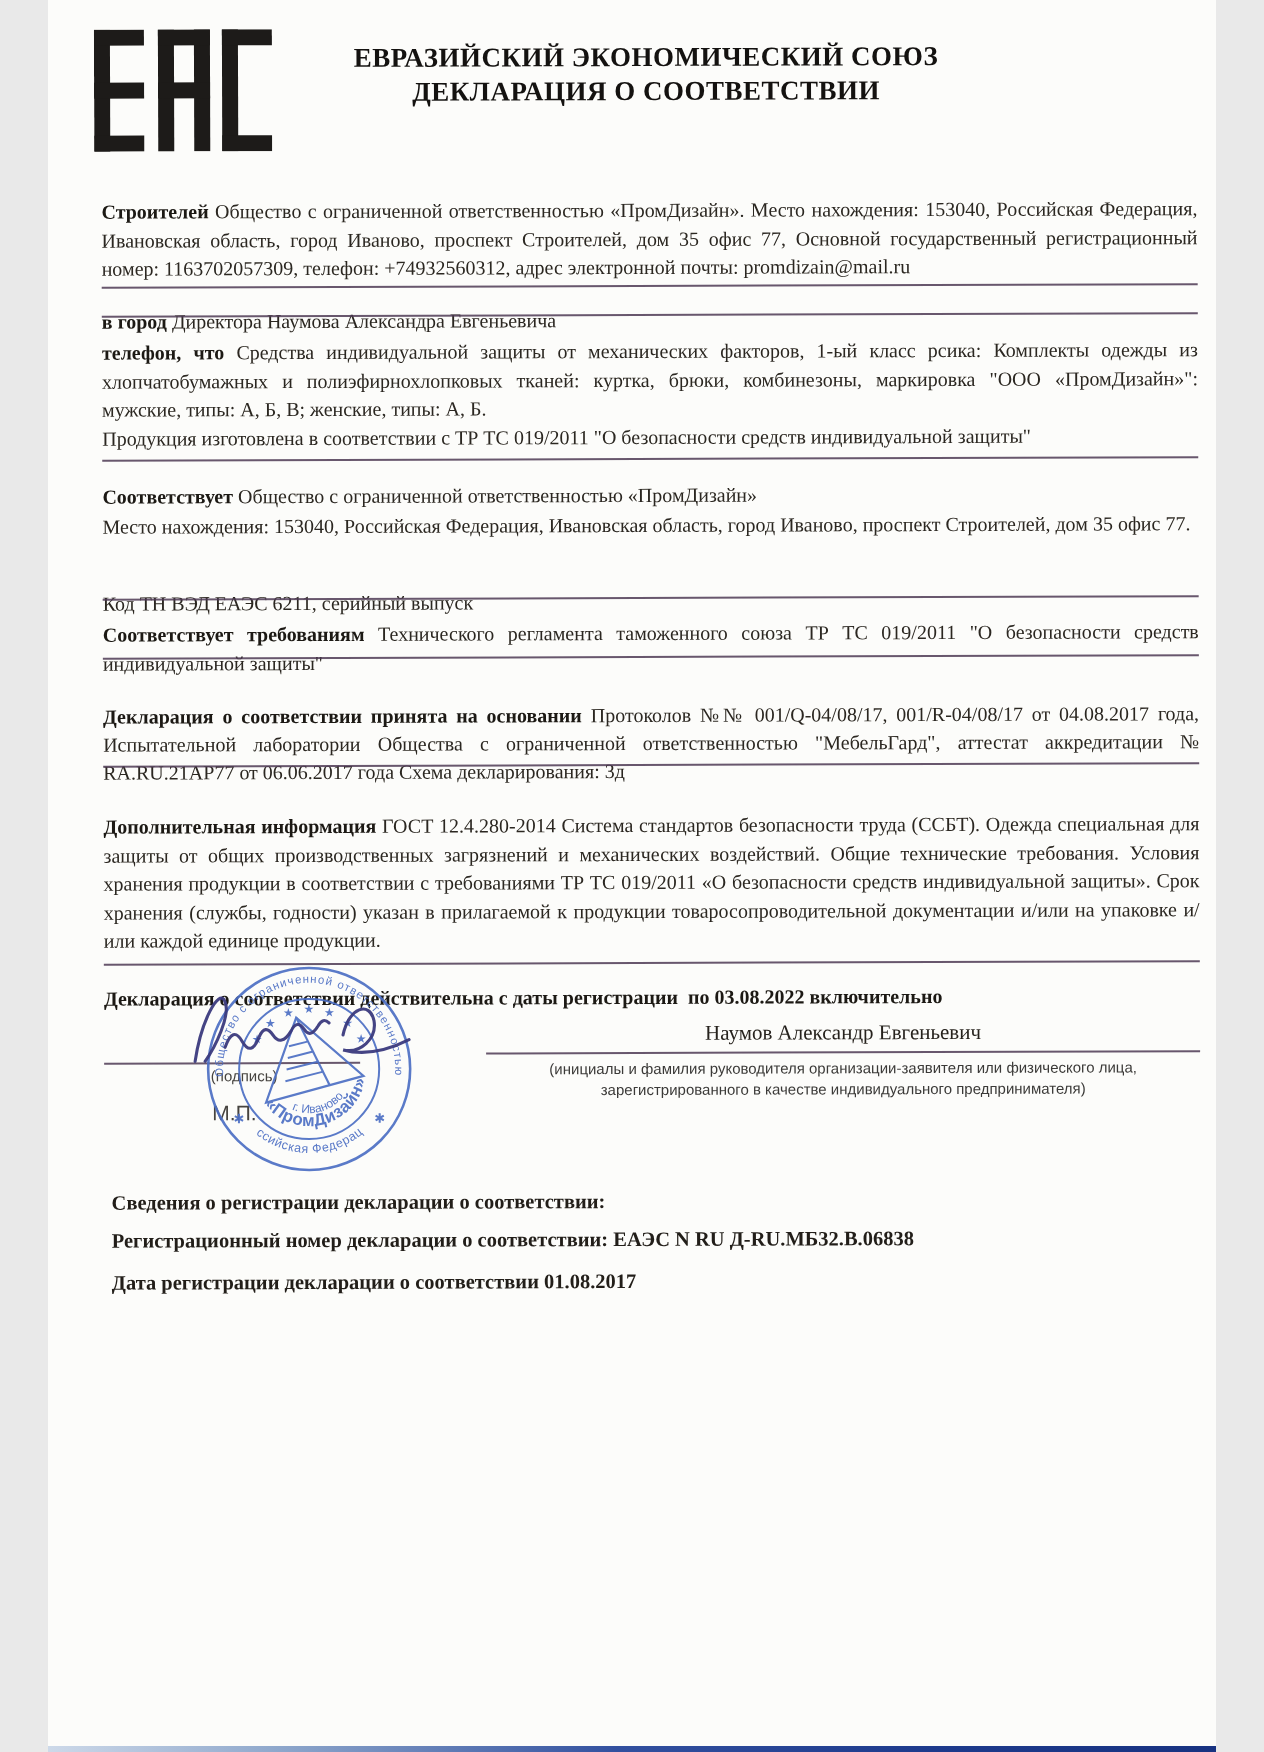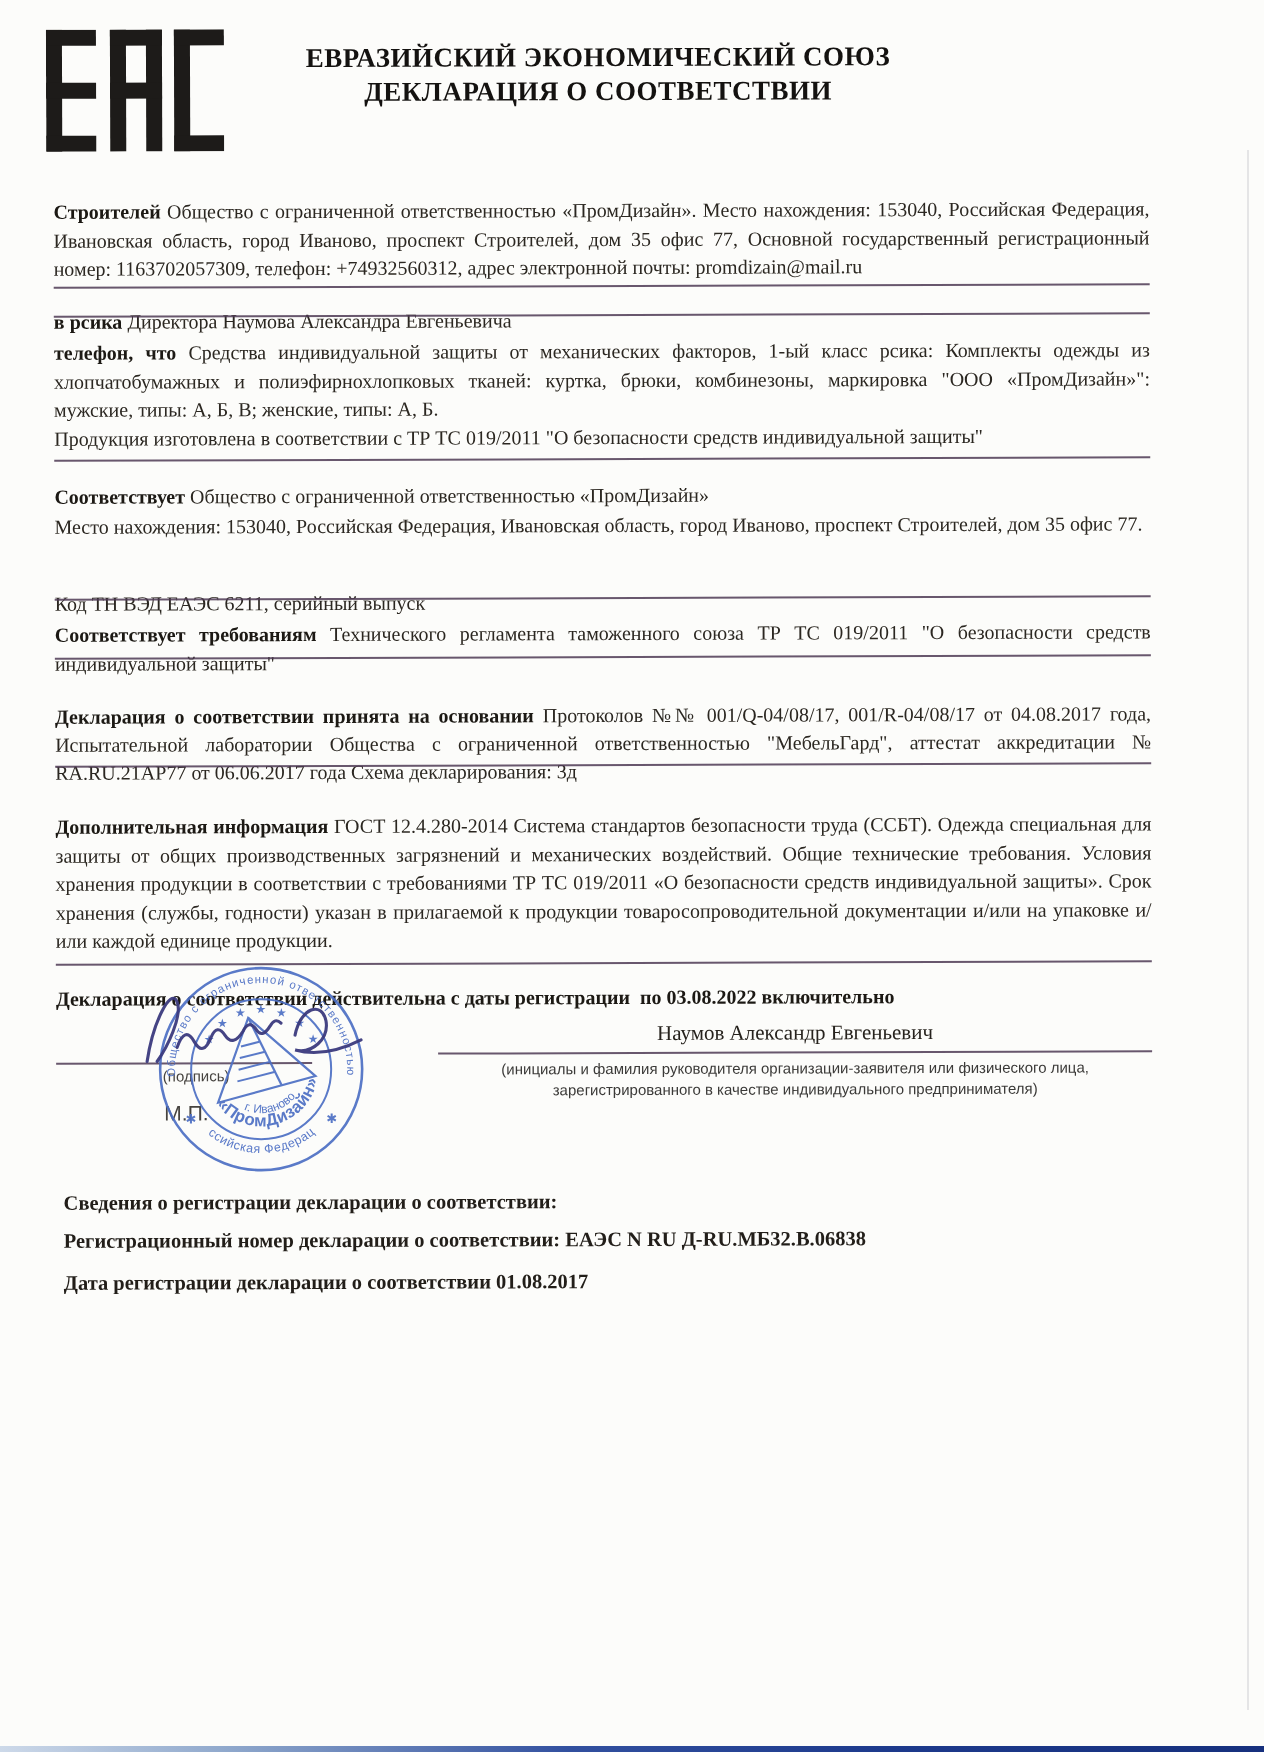--- a/index.html
+++ b/index.html
@@ -1,17 +1,17 @@
 <!DOCTYPE html>
 <html><head>
 <meta charset="utf-8">
 <style>
   html,body{margin:0;padding:0;background:#e9e9e9;}
   .page{
-    position:relative;width:1264px;height:1752px;margin:0 auto;
+    position:relative;width:1168px;height:1752px;margin:0 auto;
     background:#fcfcfa;overflow:hidden;
     font-family:"Liberation Serif",serif;color:#29251f;
   }
   .tilt{position:absolute;inset:0;transform:rotate(-0.18deg);transform-origin:50% 40%;}
   .abs{position:absolute;}
   .para{
     position:absolute;left:55px;width:1096px;
     font-size:20px;line-height:28.6px;text-align:justify;
     color:#2b2721;
   }
@@ -62,21 +62,21 @@
     </svg>
 
     <div class="title">
       <div>ЕВРАЗИЙСКИЙ ЭКОНОМИЧЕСКИЙ СОЮЗ</div>
       <div>ДЕКЛАРАЦИЯ О СООТВЕТСТВИИ</div>
     </div>
 
     <p class="para" style="top:176px"><b>Строителей</b> <span>Общество с ограниченной ответственностью «ПромДизайн». Место нахождения: 153040, Российская Федерация, Ивановская область, город Иваново, проспект Строителей, дом 35 офис 77, Основной государственный регистрационный номер: 1163702057309, телефон: +74932560312, адрес электронной почты: promdizain@mail.ru</span></p>
     <div class="rule" style="top:285px"></div>
 
-    <p class="para" style="top:286px;line-height:28px"><b>в рсика</b> <span>Директора Наумова Александра Евгеньевича</span></p>
+    <p class="para" style="top:286px;line-height:28px"><b>в город</b> <span>Директора Наумова Александра Евгеньевича</span></p>
     <div class="rule" style="top:314px"></div>
 
     <p class="para" style="top:317px"><b>телефон, что</b> <span>Средства индивидуальной защиты от механических факторов, 1-ый класс рсика: Комплекты одежды из хлопчатобумажных и полиэфирнохлопковых тканей: куртка, брюки, комбинезоны, маркировка "ООО «ПромДизайн»": мужские, типы: А, Б, В; женские, типы: А, Б.</span></p>
     <p class="para" style="top:403px"><span>Продукция изготовлена в соответствии с ТР ТС 019/2011 "О безопасности средств индивидуальной защиты"</span></p>
     <div class="rule" style="top:458px"></div>
 
     <p class="para" style="top:460px;line-height:30px"><b>Соответствует</b> <span>Общество с ограниченной ответственностью «ПромДизайн»</span><br><span>Место нахождения: 153040, Российская Федерация, Ивановская область, город Иваново, проспект Строителей, дом 35 офис 77.</span></p>
 
     <p class="para" style="top:568px"><span>Код ТН ВЭД ЕАЭС 6211, серийный выпуск</span></p>
     <div class="rule" style="top:597px"></div>

